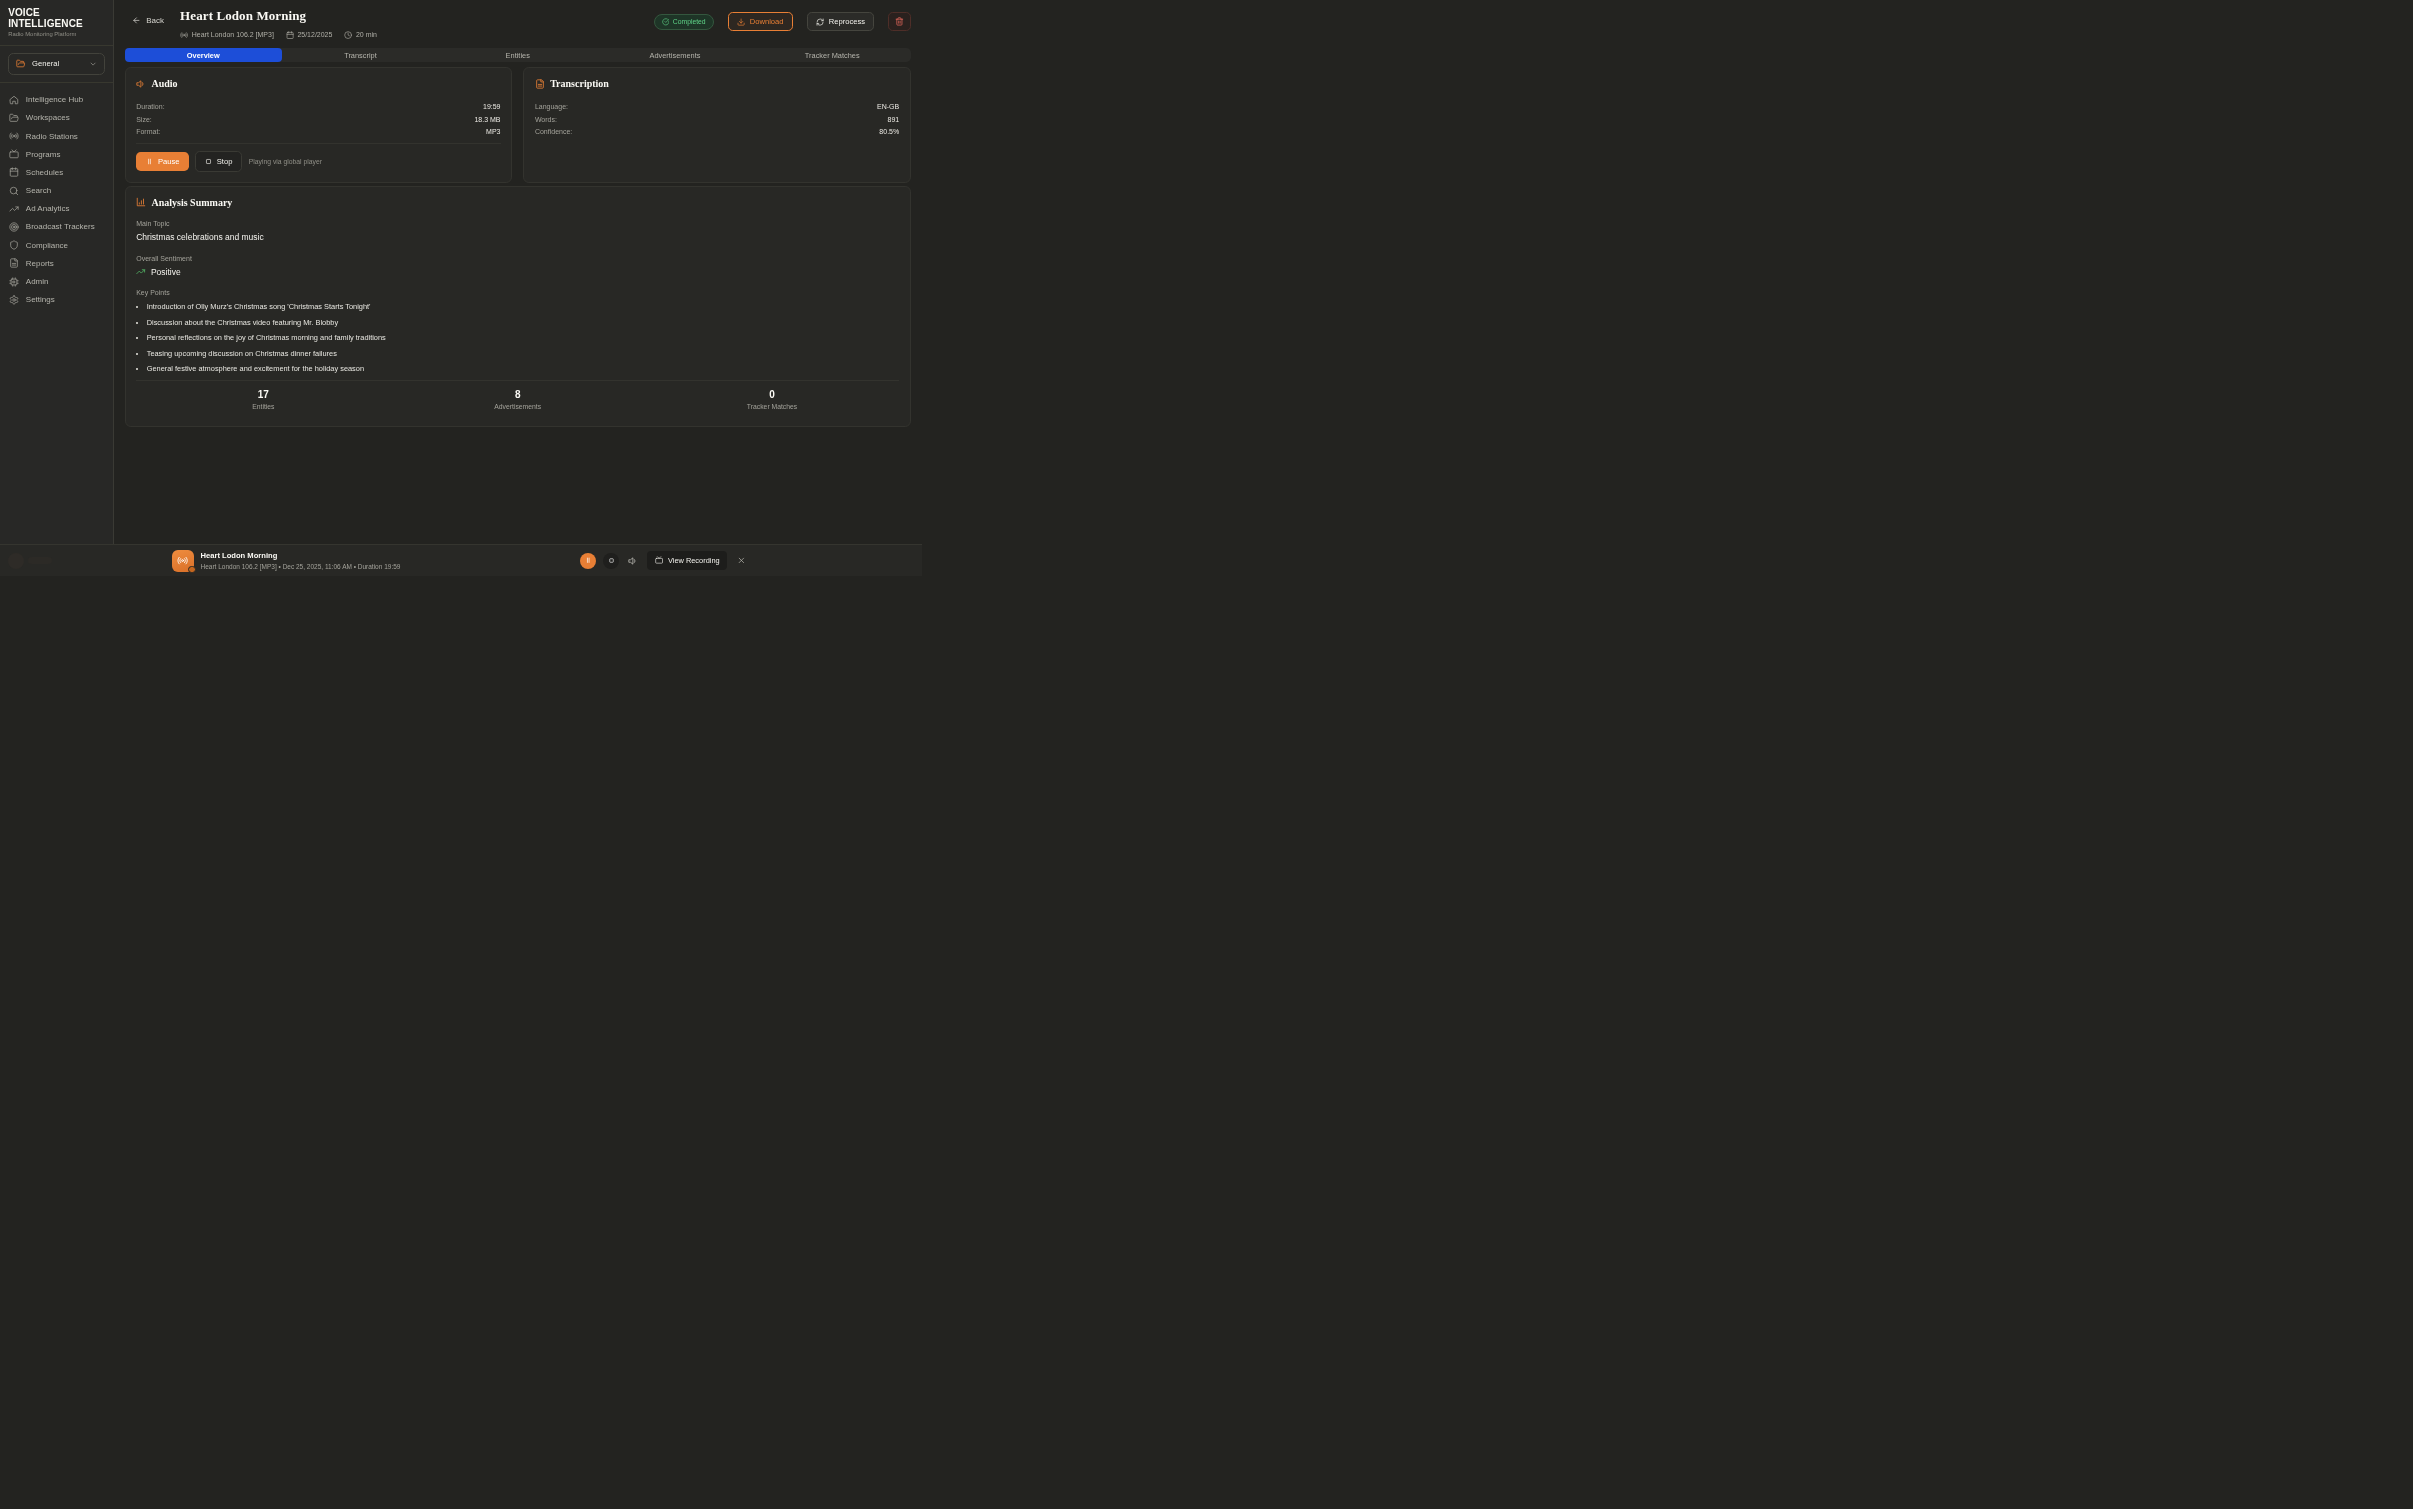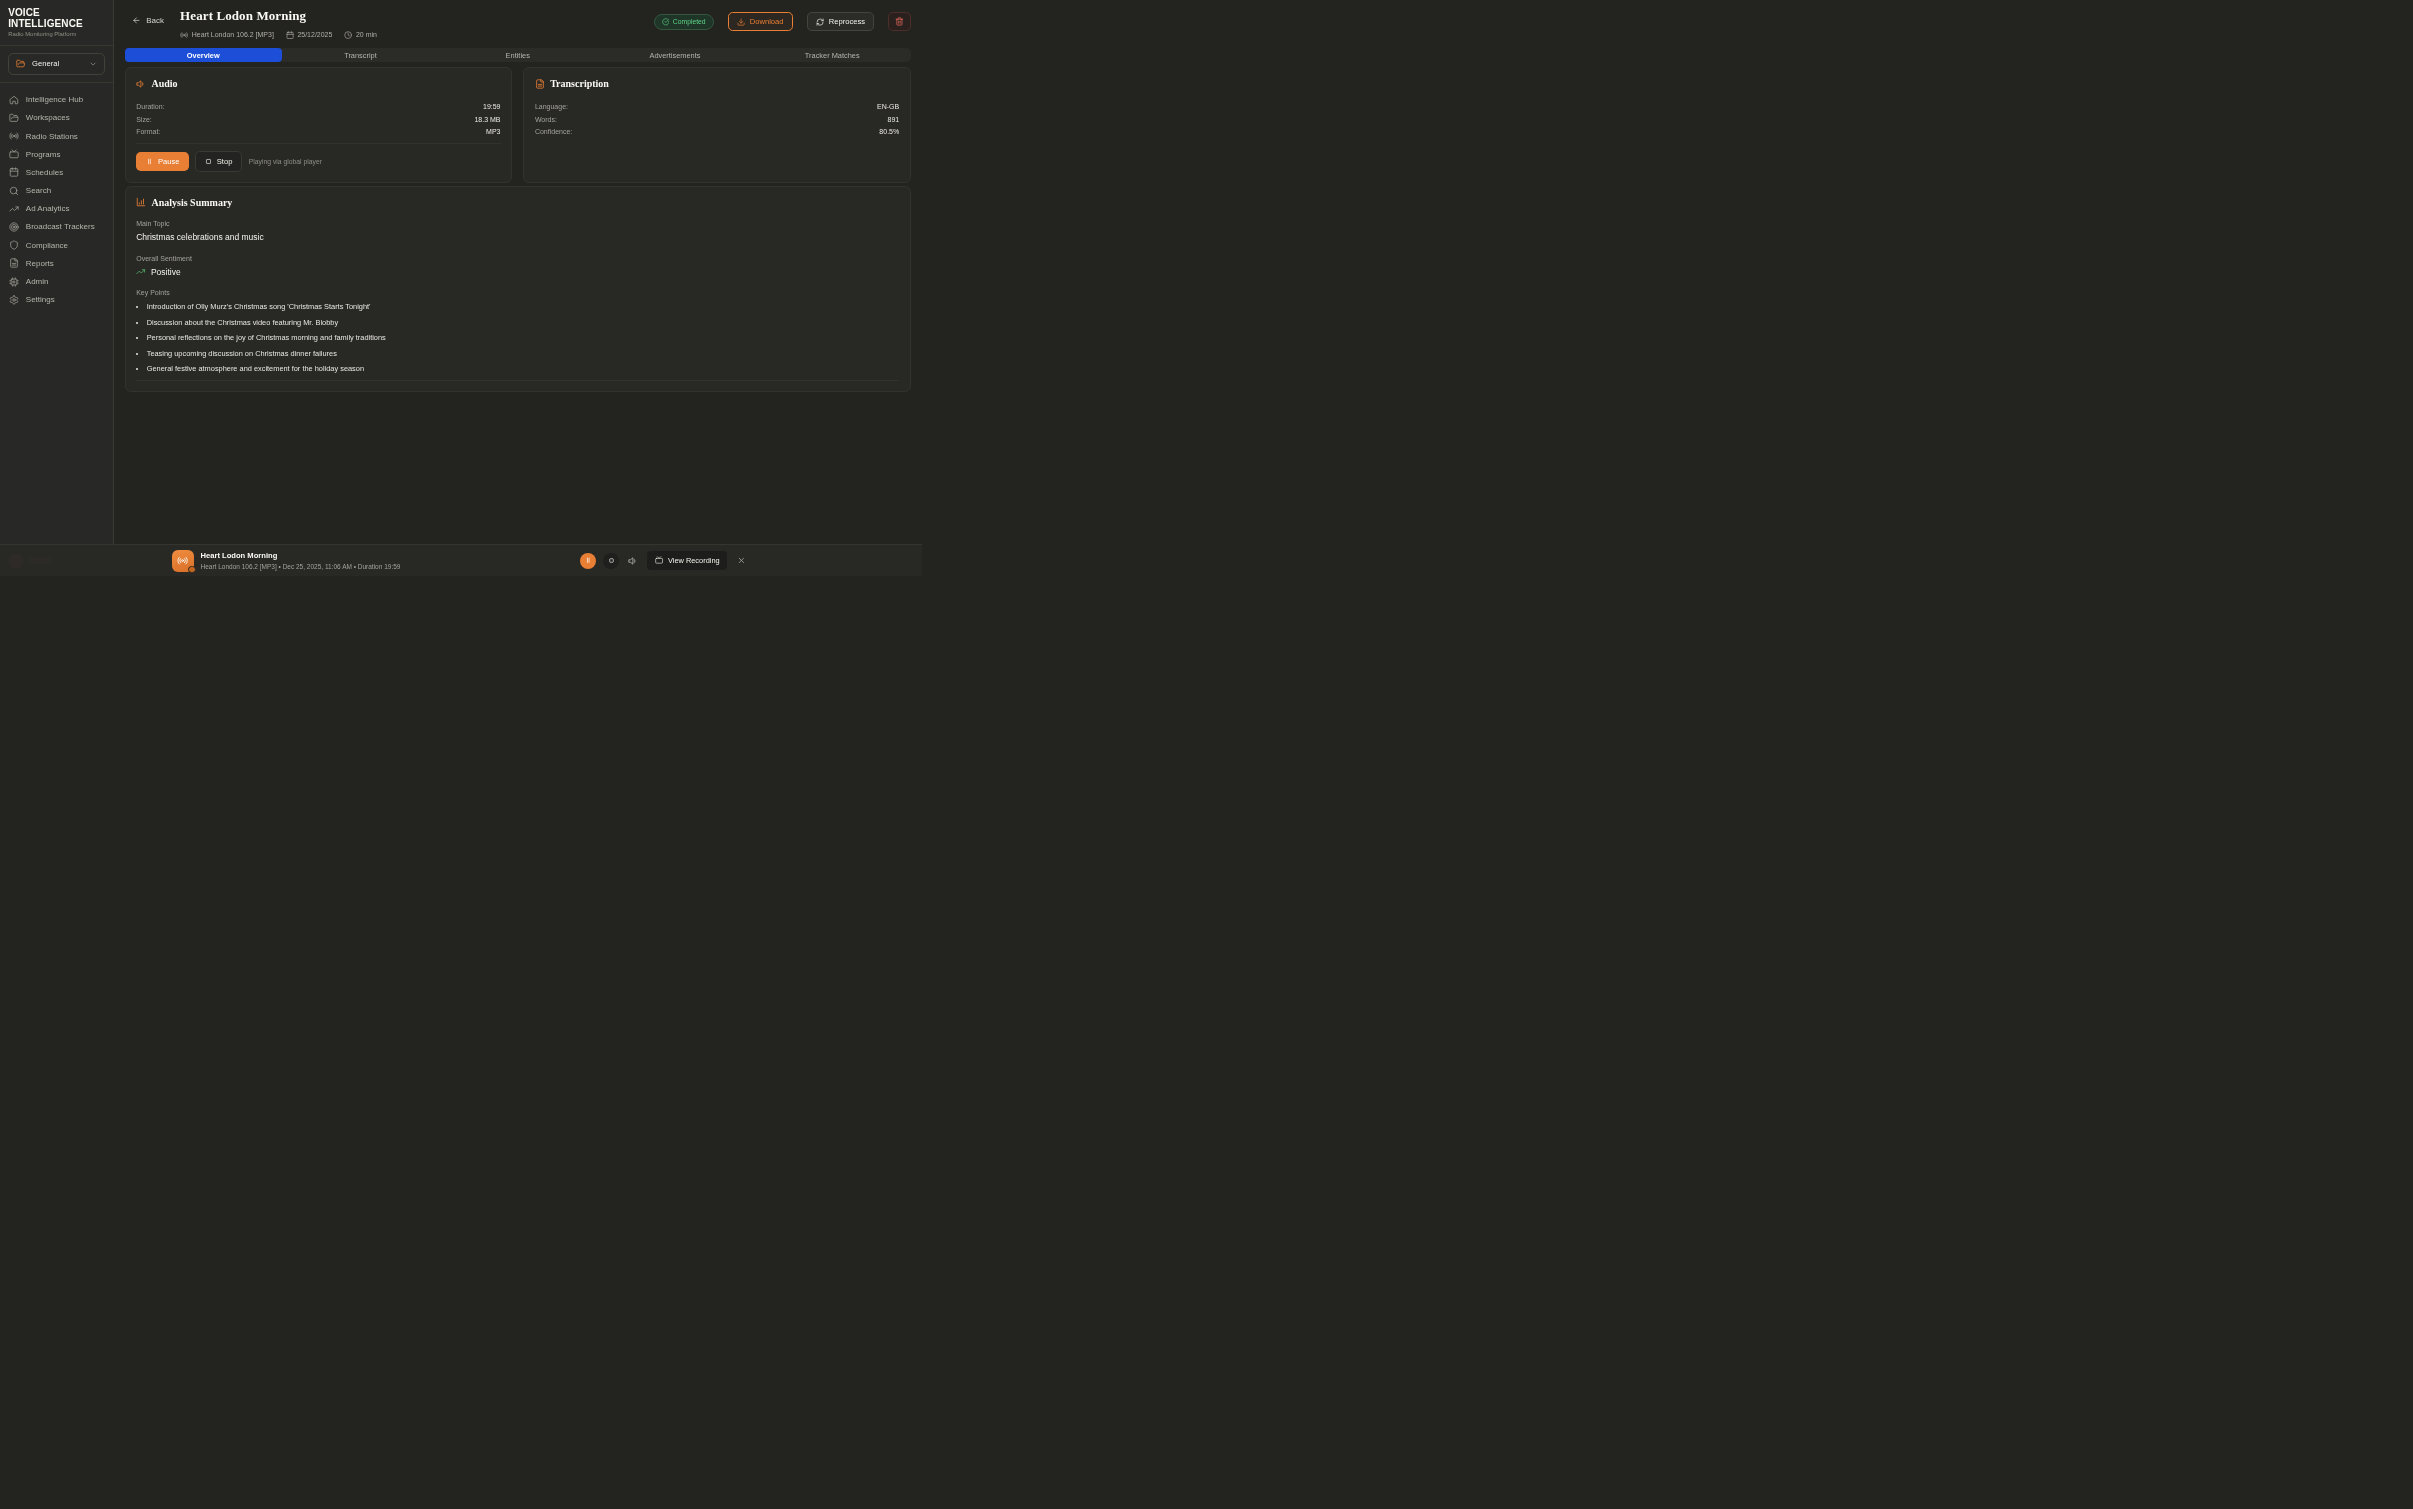--- a/index.html
+++ b/index.html
@@ -470,20 +470,34 @@
       <div class="sec-label mt-label">Key Points</div>
       <ul class="key-points">
         <li>Introduction of Olly Murz's Christmas song 'Christmas Starts Tonight'</li>
         <li>Discussion about the Christmas video featuring Mr. Blobby</li>
         <li>Personal reflections on the joy of Christmas morning and family traditions</li>
         <li>Teasing upcoming discussion on Christmas dinner failures</li>
         <li>General festive atmosphere and excitement for the holiday season</li>
       </ul>
 
       <div class="stats-divider"></div>
+      <div class="stats-row">
+        <div class="stat">
+          <div class="stat-num">17</div>
+          <div class="stat-label">Entities</div>
+        </div>
+        <div class="stat">
+          <div class="stat-num">8</div>
+          <div class="stat-label">Advertisements</div>
+        </div>
+        <div class="stat">
+          <div class="stat-num">0</div>
+          <div class="stat-label">Tracker Matches</div>
+        </div>
+      </div>
     </section>
 
   </main>
 </div>
 
 <footer class="player-bar">
   <div class="dim-avatar"></div>
   <div class="dim-pill"></div>
 
   <div class="player-left">

